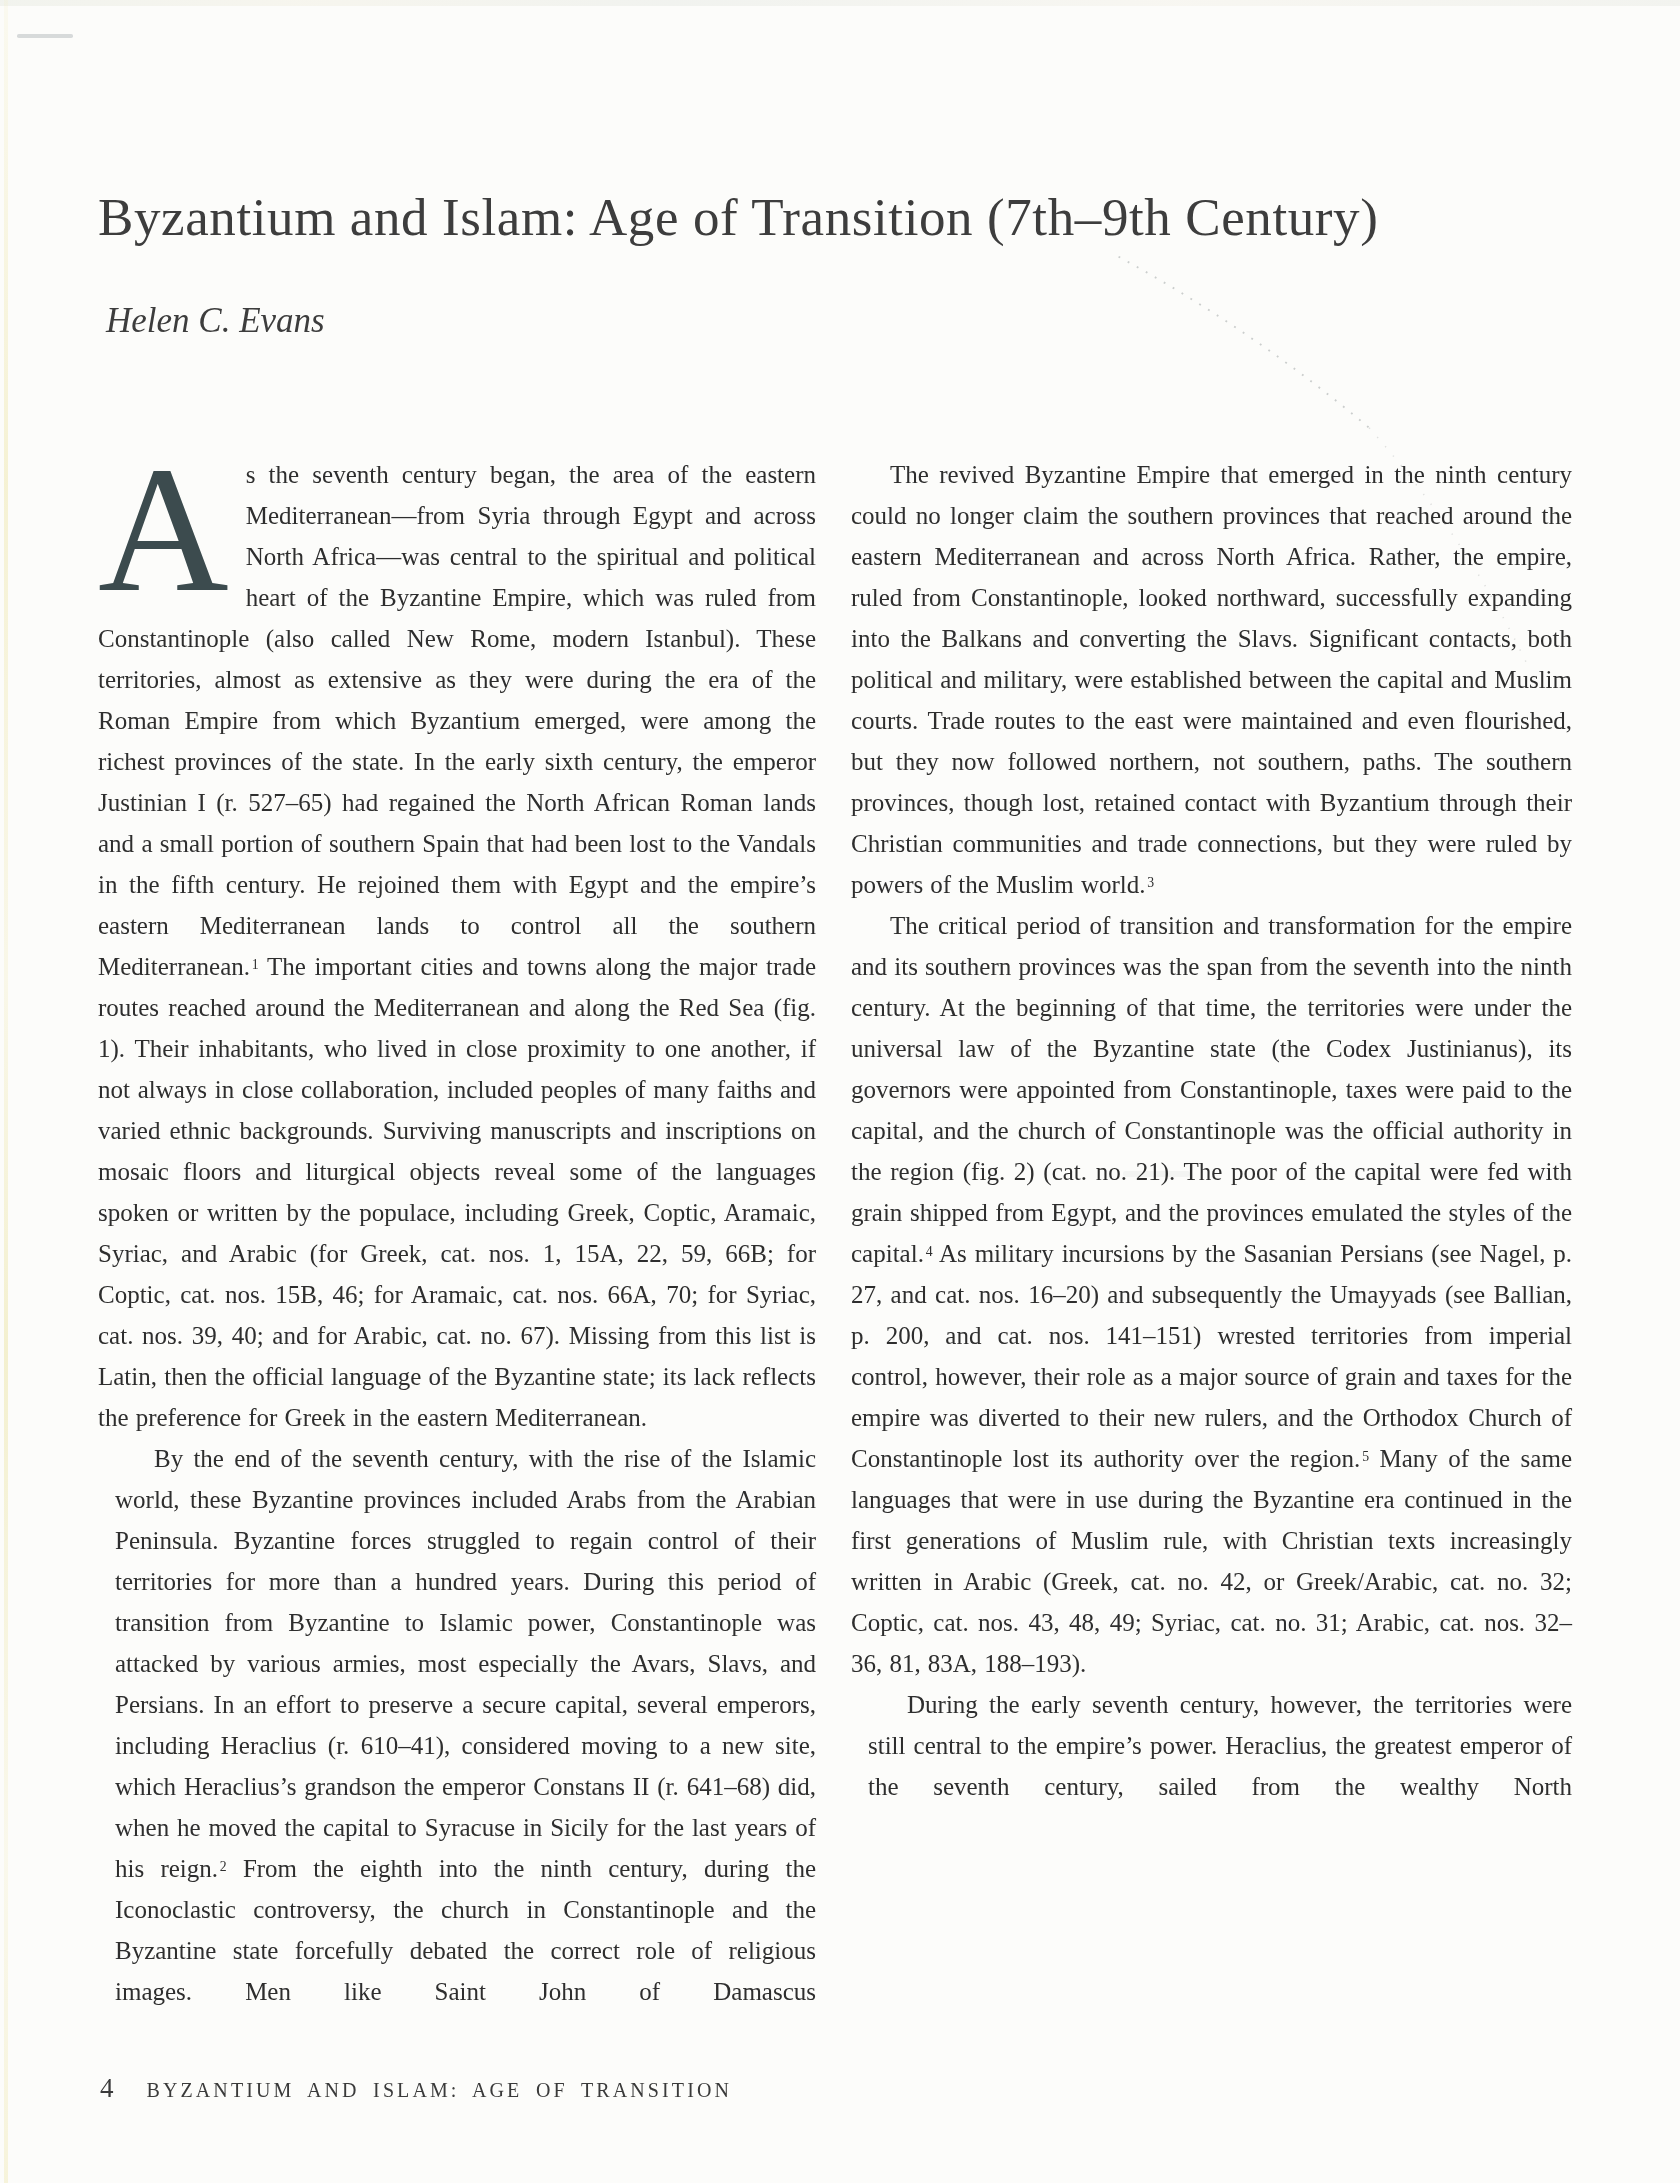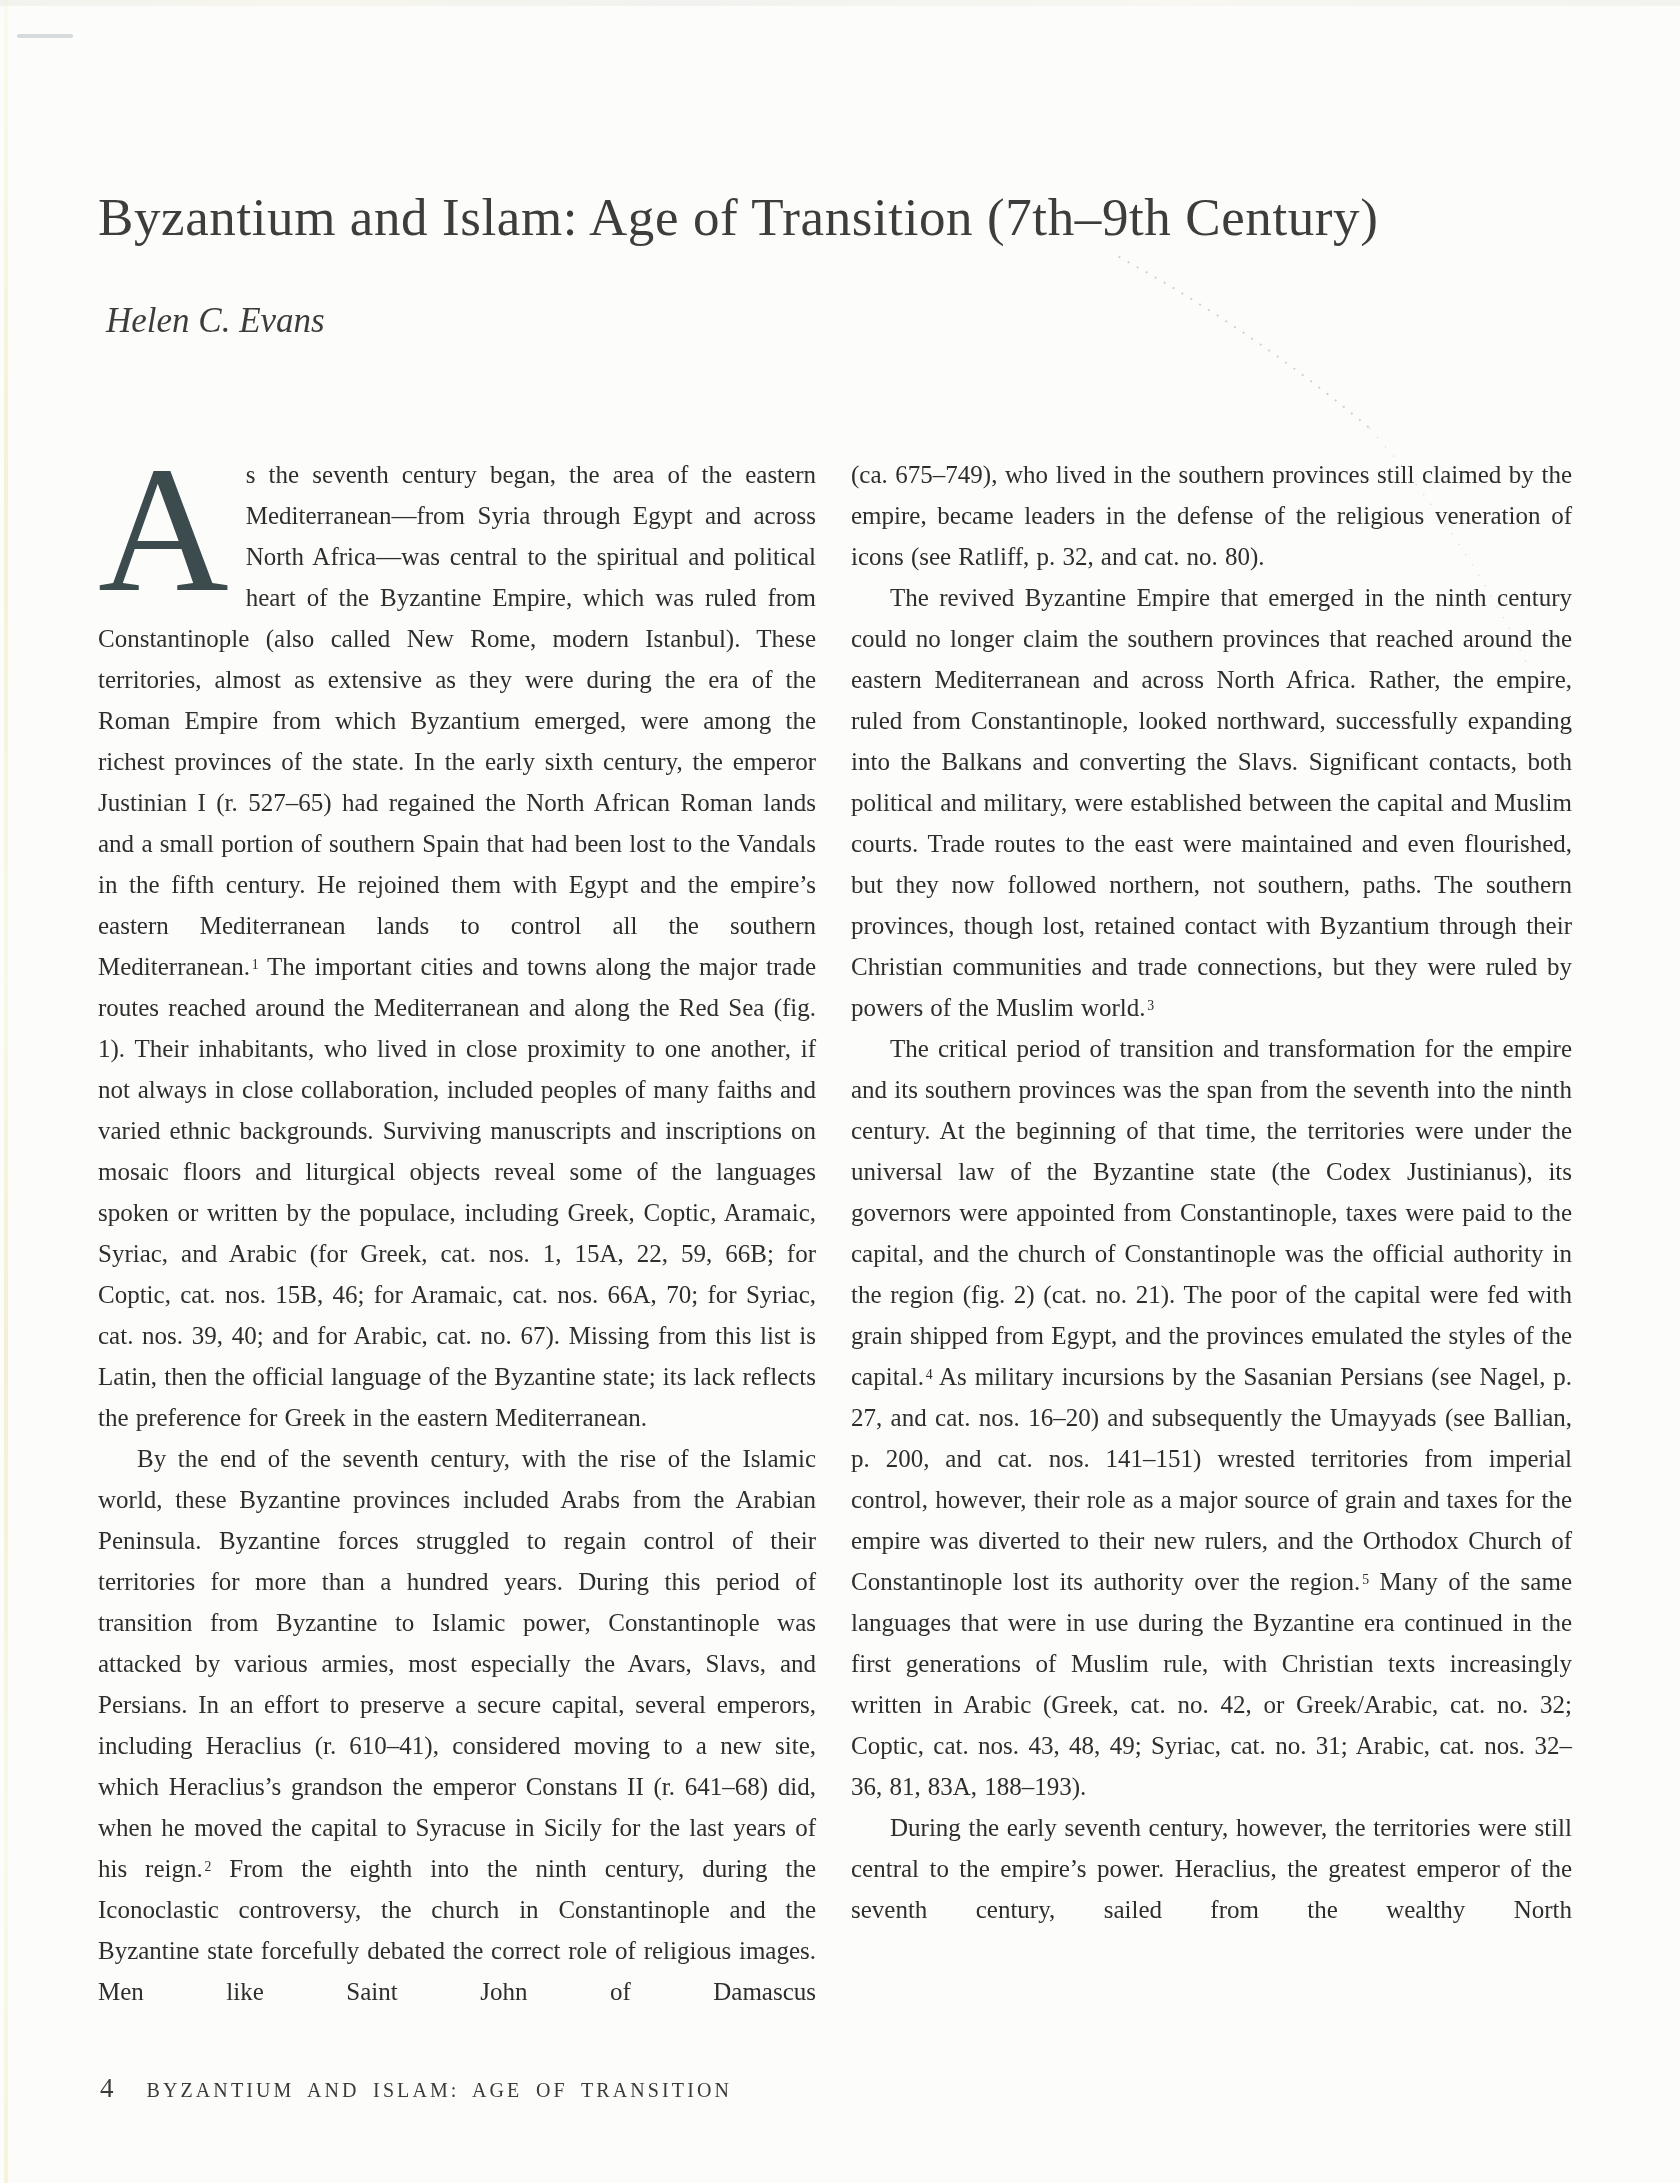--- a/index.html
+++ b/index.html
@@ -36,21 +36,21 @@
   }
   .col{width:718px;}
   .col.right{width:721px;}
   .para{
     margin:0;text-align:justify;
     font-size:25px;line-height:41px;
     color:var(--body-text,#2e2e2e);
     word-spacing:0.9px;
   }
   .para.indent{text-indent:39px;}
-  .para.cont{text-align-last:justify;}
+  .para.cont{text-align-last:justify;margin-left:17px;}
   .dropcap{
     float:left;
     font-size:181px;line-height:.72;
     padding:9.8px 17px 3.7px 0;
     color:var(--drop-cap,#3c4b4e);
   }
   sup{
     font-size:.55em;line-height:0;vertical-align:baseline;
     position:relative;top:-.45em;margin-left:1.8px;
   }
@@ -82,21 +82,20 @@
 
   <h1 class="title">Byzantium and Islam: Age of Transition (7th–9th Century)</h1>
   <div class="author">Helen C. Evans</div>
 
   <div class="columns">
     <div class="col left">
         <p class="para"><span class="dropcap">A</span>s the seventh century began, the area of the eastern Mediterranean—from Syria through Egypt and across North Africa—was central to the spiritual and political heart of the Byzantine Empire, which was ruled from Constantinople (also called New Rome, modern Istanbul). These territories, almost as extensive as they were during the era of the Roman Empire from which Byzantium emerged, were among the richest provinces of the state. In the early sixth century, the emperor Justinian I (r. 527–65) had regained the North African Roman lands and a small portion of southern Spain that had been lost to the Vandals in the fifth century. He rejoined them with Egypt and the empire’s eastern Mediterranean lands to control all the southern Mediterranean.<sup>1</sup> The important cities and towns along the major trade routes reached around the Mediterranean and along the Red Sea (fig. 1). Their inhabitants, who lived in close proximity to one another, if not always in close collaboration, included peoples of many faiths and varied ethnic backgrounds. Surviving manuscripts and inscriptions on mosaic floors and liturgical objects reveal some of the languages spoken or written by the populace, including Greek, Coptic, Aramaic, Syriac, and Arabic (for Greek, cat. nos. 1, 15A, 22, 59, 66B; for Coptic, cat. nos. 15B, 46; for Aramaic, cat. nos. 66A, 70; for Syriac, cat. nos. 39, 40; and for Arabic, cat. no. 67). Missing from this list is Latin, then the official language of the Byzantine state; its lack reflects the preference for Greek in the eastern Mediterranean.</p>
         <p class="para indent cont">By the end of the seventh century, with the rise of the Islamic world, these Byzantine provinces included Arabs from the Arabian Peninsula. Byzantine forces struggled to regain control of their territories for more than a hundred years. During this period of transition from Byzantine to Islamic power, Constantinople was attacked by various armies, most especially the Avars, Slavs, and Persians. In an effort to preserve a secure capital, several emperors, including Heraclius (r. 610–41), considered moving to a new site, which Heraclius’s grandson the emperor Constans II (r. 641–68) did, when he moved the capital to Syracuse in Sicily for the last years of his reign.<sup>2</sup> From the eighth into the ninth century, during the Iconoclastic controversy, the church in Constantinople and the Byzantine state forcefully debated the correct role of religious images. Men like Saint John of Damascus</p>
       </div>
     <div class="col right">
-        <p class="para">(ca. 675–749), who lived in the southern provinces still claimed by the empire, became leaders in the defense of the religious veneration of icons (see Ratliff, p. 32, and cat. no. 80).</p>
         <p class="para indent">The revived Byzantine Empire that emerged in the ninth century could no longer claim the southern provinces that reached around the eastern Mediterranean and across North Africa. Rather, the empire, ruled from Constantinople, looked northward, successfully expanding into the Balkans and converting the Slavs. Significant contacts, both political and military, were established between the capital and Muslim courts. Trade routes to the east were maintained and even flourished, but they now followed northern, not southern, paths. The southern provinces, though lost, retained contact with Byzantium through their Christian communities and trade connections, but they were ruled by powers of the Muslim world.<sup>3</sup></p>
         <p class="para indent">The critical period of transition and transformation for the empire and its southern provinces was the span from the seventh into the ninth century. At the beginning of that time, the territories were under the universal law of the Byzantine state (the Codex Justinianus), its governors were appointed from Constantinople, taxes were paid to the capital, and the church of Constantinople was the official authority in the region (fig. 2) (cat. no. 21). The poor of the capital were fed with grain shipped from Egypt, and the provinces emulated the styles of the capital.<sup>4</sup> As military incursions by the Sasanian Persians (see Nagel, p. 27, and cat. nos. 16–20) and subsequently the Umayyads (see Ballian, p. 200, and cat. nos. 141–151) wrested territories from imperial control, however, their role as a major source of grain and taxes for the empire was diverted to their new rulers, and the Orthodox Church of Constantinople lost its authority over the region.<sup>5</sup> Many of the same languages that were in use during the Byzantine era continued in the first generations of Muslim rule, with Christian texts increasingly written in Arabic (Greek, cat. no. 42, or Greek/Arabic, cat. no. 32; Coptic, cat. nos. 43, 48, 49; Syriac, cat. no. 31; Arabic, cat. nos. 32–36, 81, 83A, 188–193).</p>
         <p class="para indent cont">During the early seventh century, however, the territories were still central to the empire’s power. Heraclius, the greatest emperor of the seventh century, sailed from the wealthy North</p>
       </div>
   </div>
 
   <div class="footer">
     <span class="pagenum">4</span>
     <span class="running">BYZANTIUM AND ISLAM: AGE OF TRANSITION</span>
   </div>

